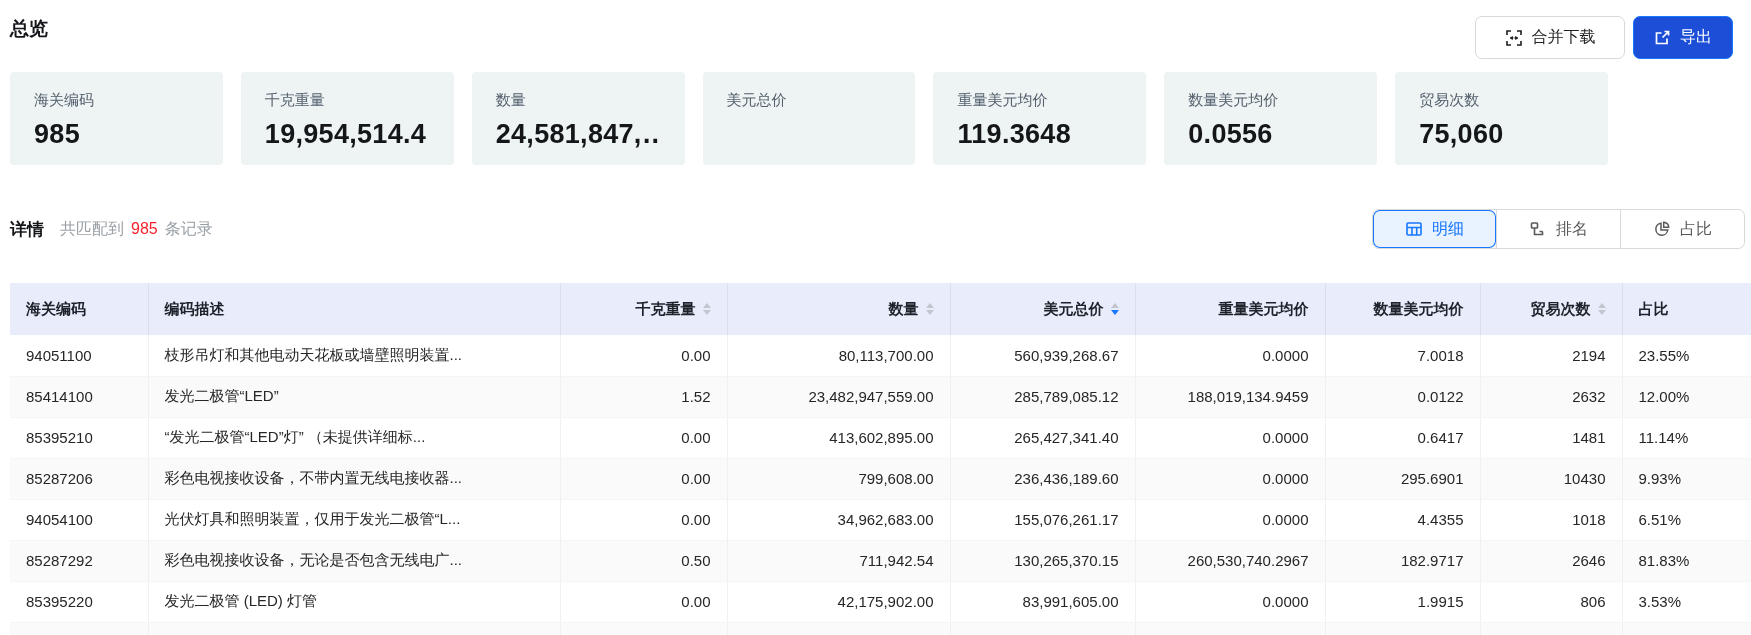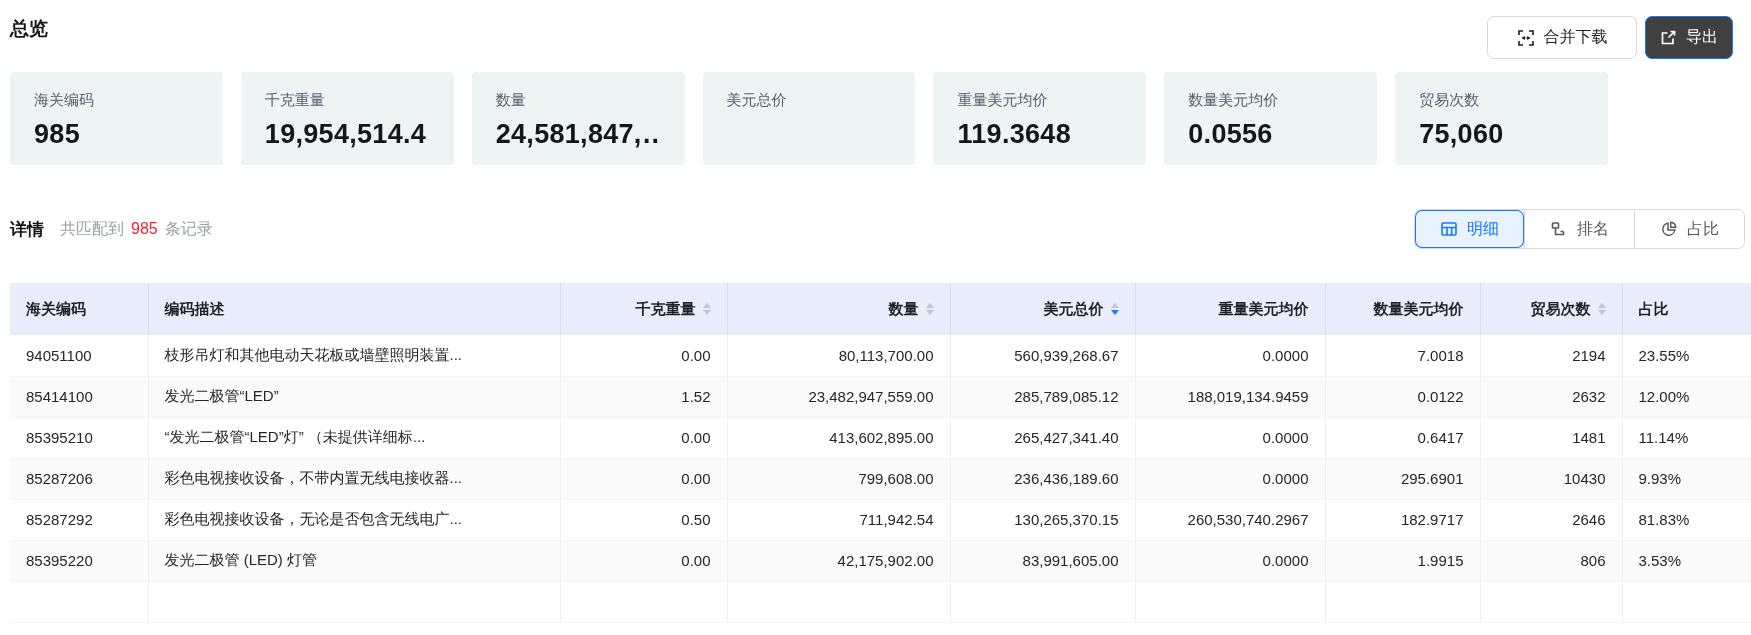--- a/index.html
+++ b/index.html
@@ -11,36 +11,36 @@
   }
   
   .topbar { display:flex; align-items:flex-start; justify-content:space-between;
             padding:16px 18px 0 10px; height:62px; }
   .page-title { font-size:19px; font-weight:700; color:#14161a; margin:0; }
   .topbar-actions { display:flex; gap:8px; }
   .btn { display:flex; align-items:center; justify-content:center; gap:9px;
          height:43px; border-radius:7px; font-size:16px; cursor:pointer;
          font-family:inherit; }
   .btn.ghost { background:#fff; border:1px solid #d9d9d9; color:#1f1f1f; width:150px; }
-  .btn.primary { background:#404040; border:1px solid #1677ff; color:#fff; width:88px; }
+  .btn.primary { background:#1d4ed8; border:1px solid #1677ff; color:#fff; width:100px; }
   .btn svg { flex:0 0 auto; }
   
   .stats { display:flex; gap:18px; margin:10px 0 0 10px; width:1598px; }
   .stat-card { flex:1; background:#eef3f4; border-radius:4px; padding:19px 24px; height:93px; overflow:hidden; }
   .stat-label { font-size:15px; color:#54616d; white-space:nowrap; }
   .stat-value { margin-top:9px; font-size:27px; font-weight:700; color:#14161a;
                 letter-spacing:.3px; white-space:nowrap; overflow:hidden; }
   
   .detail-bar { display:flex; align-items:center; margin:44px 6px 0 10px; height:40px; }
   .detail-title { font-size:17px; font-weight:700; color:#14161a; margin:0;font-family:Liberation Serif, serif; }
   .match-text { margin-left:16px; font-size:16px; color:#9aa0a6; }
   .match-count { color:#f5222d; font-style:normal; margin:0 7px; }
   .tabs { margin-left:auto; display:flex; border:1px solid #d9d9d9; border-radius:7px; height:40px; background:#fff; }
   .tab { display:flex; align-items:center; justify-content:center; gap:9px; min-width:108px;
-         padding:0 25px; font-size:16px; color:#595959; background:transparent;
+         padding:0 32px; font-size:16px; color:#595959; background:transparent;
          border:none; border-left:1px solid #d9d9d9; cursor:pointer; font-family:inherit; }
   .tab:first-child { border-left:none; }
   .tab.active { color:#1677ff; background:#e9f2ff; box-shadow:inset 0 0 0 1px #1677ff; border-radius:7px; }
   
   .table-wrap { margin:34px 0 0 10px; width:1741px; height:352px; overflow:hidden; }
   table { width:100%; border-collapse:collapse; table-layout:fixed; font-size:15px; }
   thead th { background:#e9edfb; height:52px; font-weight:700; color:#1d222b;
              padding:0 16px; border-right:1px solid #d9deed; white-space:nowrap; overflow:hidden; }
   thead th:last-child { border-right:1px solid #e3e6f2; }
   .th-inner { display:flex; align-items:center; }
@@ -266,20 +266,31 @@
           <td class="left">彩色电视接收设备，不带内置无线电接收器...</td>
           <td class="right">0.00</td>
           <td class="right">799,608.00</td>
           <td class="right">236,436,189.60</td>
           <td class="right">0.0000</td>
           <td class="right">295.6901</td>
           <td class="right">10430</td>
           <td class="left">9.93%</td>
         </tr>
         <tr>
+          <td class="left">94054100</td>
+          <td class="left">光伏灯具和照明装置，仅用于发光二极管“L...</td>
+          <td class="right">0.00</td>
+          <td class="right">34,962,683.00</td>
+          <td class="right">155,076,261.17</td>
+          <td class="right">0.0000</td>
+          <td class="right">4.4355</td>
+          <td class="right">1018</td>
+          <td class="left">6.51%</td>
+        </tr>
+        <tr>
           <td class="left">85287292</td>
           <td class="left">彩色电视接收设备，无论是否包含无线电广...</td>
           <td class="right">0.50</td>
           <td class="right">711,942.54</td>
           <td class="right">130,265,370.15</td>
           <td class="right">260,530,740.2967</td>
           <td class="right">182.9717</td>
           <td class="right">2646</td>
           <td class="left">81.83%</td>
         </tr>

